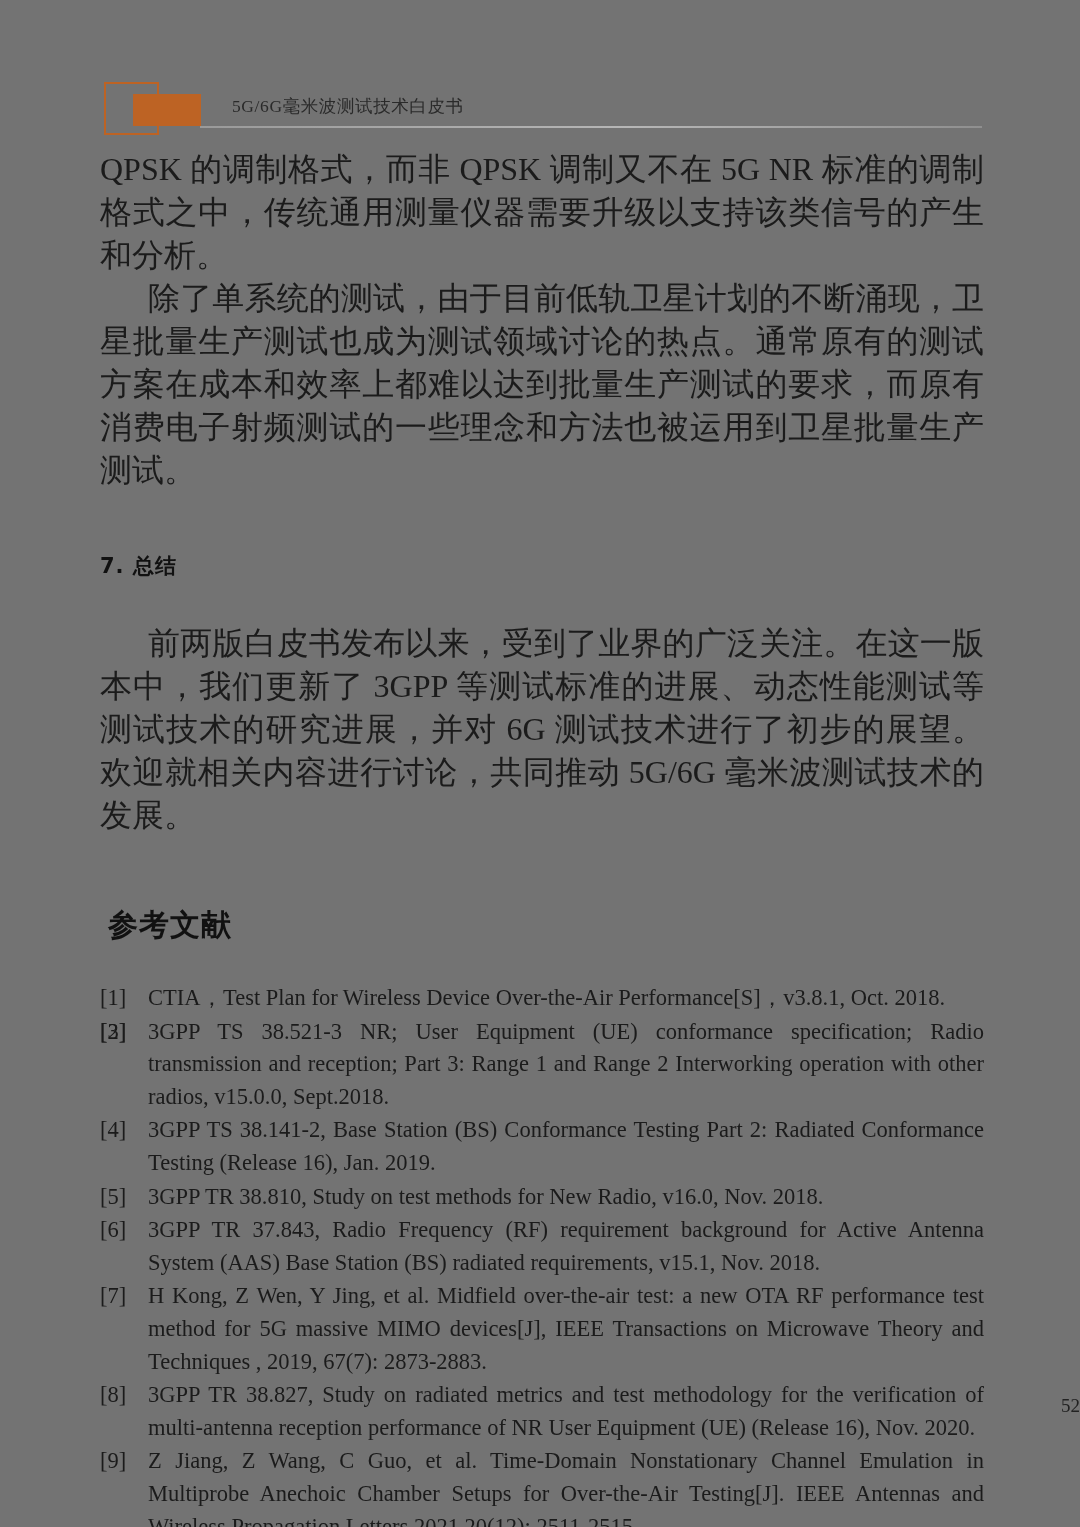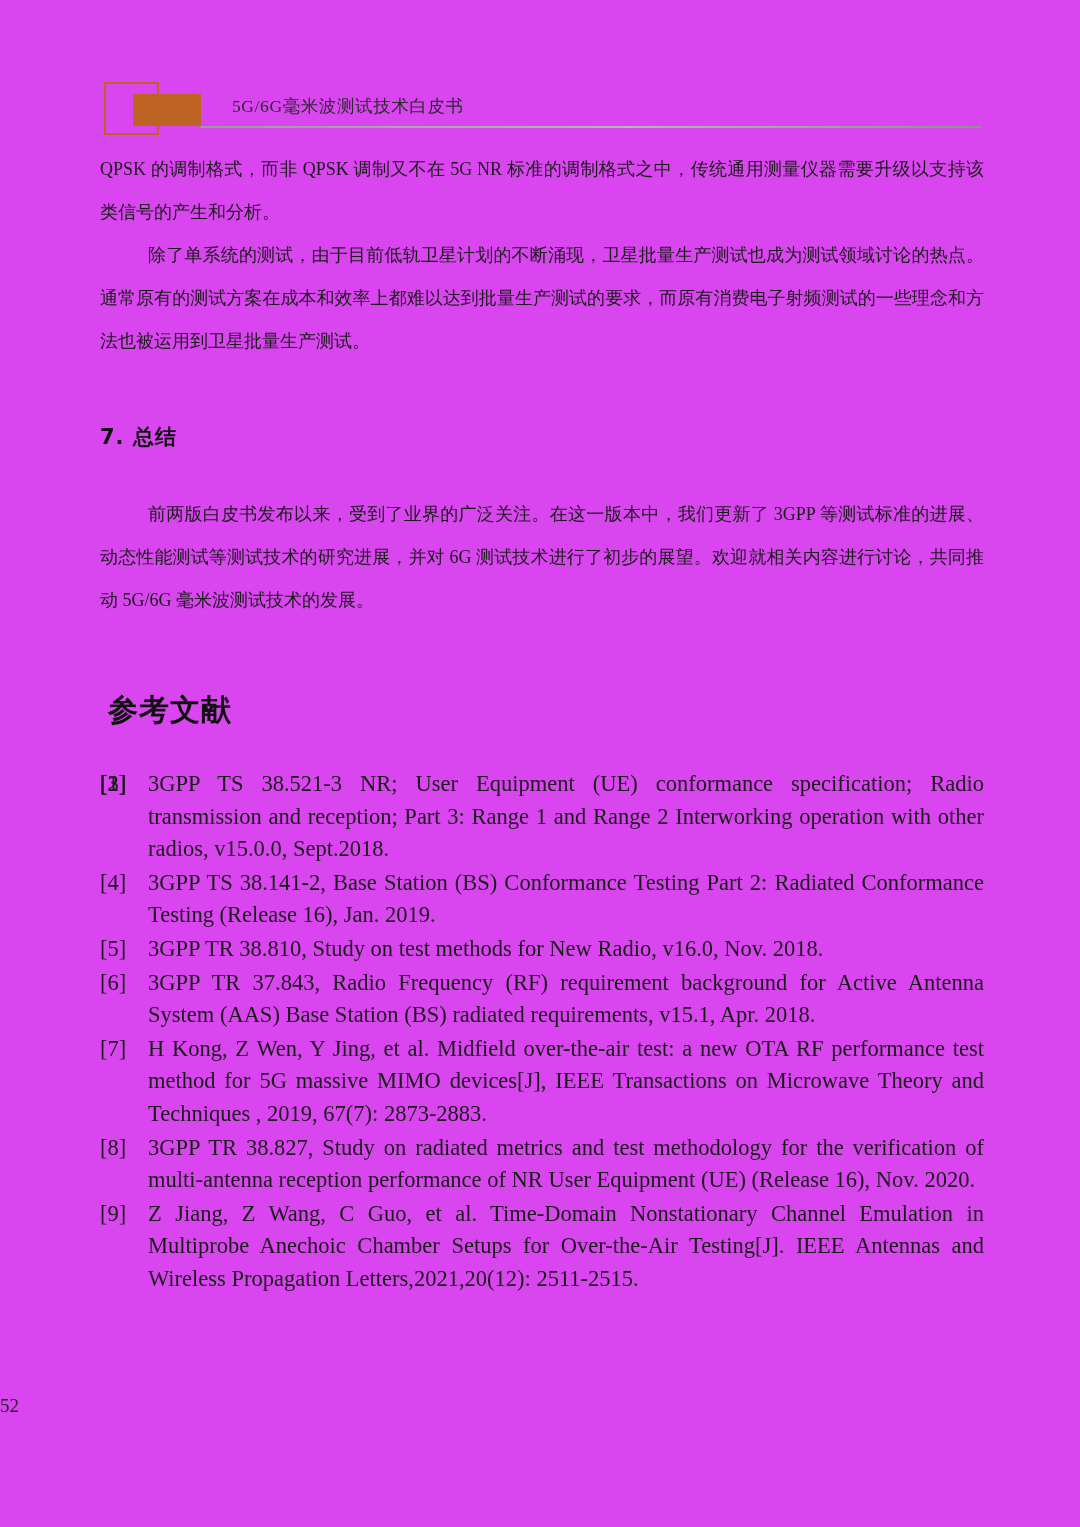--- a/index.html
+++ b/index.html
@@ -12,21 +12,21 @@
     height: 1527px;
     position: relative;
     font-family: "Liberation Serif", "DejaVu Serif", serif;
     color: #1a1a1a;
     overflow: hidden;
   }
 
   .page {
     position: absolute;
     inset: 0;
-    background: #d946ef;
+    background: #737373;
   }
 
   
   .header {
     position: absolute;
     left: 0;
     top: 0;
     width: 1080px;
     height: 140px;
   }
@@ -77,21 +77,21 @@
   
   .content {
     position: absolute;
     left: 100px;
     top: 148px;
     width: 884px;
   }
 
   p.body-para {
     margin: 0;
-    font-size: 18px;
+    font-size: 32px;
     line-height: 43px;
     text-align: justify;
     text-justify: inter-ideograph;
     color: #1b1b1b;
     font-family: "Liberation Serif", "DejaVu Serif", serif;
   }
   p.indent {
     text-indent: 48px;
   }
 
@@ -139,21 +139,21 @@
     text-align: left;
     font-family: "Liberation Serif", "DejaVu Serif", serif;
   }
 
   
   .footer {
     position: absolute;
     left: 0;
     top: 1395px;
     width: 1080px;
-    text-align: left;
+    text-align: right;
   }
   .page-number {
     font-size: 19px;
     color: #222222;
     font-family: "Liberation Serif", "DejaVu Serif", serif;
   }
 </style>
 </head>
 <body>
 
@@ -183,36 +183,36 @@
     <p class="body-para indent">前两版白皮书发布以来，受到了业界的广泛关注。在这一版本中，我们更新了 3GPP 等测试标准的进展、动态性能测试等测试技术的研究进展，并对 6G 测试技术进行了初步的展望。欢迎就相关内容进行讨论，共同推动 5G/6G 毫米波测试技术的发展。</p>
 
     <div class="spacer-lg"></div>
 
     <h2 class="ref-heading">参考文献</h2>
 
     <div class="spacer-sm"></div>
 
     <ul class="ref-list">
       <li>
-        <span class="ref-num">[1]</span>
+        <span class="ref-num">[1]</span><span>CTIA，Test Plan for Wireless Device Over-the-Air Performance[S]，v3.8.1, Oct. 2018.</span>
       </li>
       <li>
         <span class="ref-num">[2]</span>
       </li>
       <li>
         <span class="ref-num">[3]</span><span>3GPP TS 38.521-3 NR; User Equipment (UE) conformance specification; Radio transmission and reception; Part 3: Range 1 and Range 2 Interworking operation with other radios, v15.0.0, Sept.2018.</span>
       </li>
       <li>
         <span class="ref-num">[4]</span><span>3GPP TS 38.141-2, Base Station (BS) Conformance Testing Part 2: Radiated Conformance Testing (Release 16), Jan. 2019.</span>
       </li>
       <li>
         <span class="ref-num">[5]</span><span>3GPP TR 38.810, Study on test methods for New Radio, v16.0, Nov. 2018.</span>
       </li>
       <li>
-        <span class="ref-num">[6]</span><span>3GPP TR 37.843, Radio Frequency (RF) requirement background for Active Antenna System (AAS) Base Station (BS) radiated requirements, v15.1, Apr. 2018.</span>
+        <span class="ref-num">[6]</span><span>3GPP TR 37.843, Radio Frequency (RF) requirement background for Active Antenna System (AAS) Base Station (BS) radiated requirements, v15.1, Nov. 2018.</span>
       </li>
       <li>
         <span class="ref-num">[7]</span><span>H Kong, Z Wen, Y Jing, et al. Midfield over-the-air test: a new OTA RF performance test method for 5G massive MIMO devices[J], IEEE Transactions on Microwave Theory and Techniques , 2019, 67(7): 2873-2883.</span>
       </li>
       <li>
         <span class="ref-num">[8]</span><span>3GPP TR 38.827, Study on radiated metrics and test methodology for the verification of multi-antenna reception performance of NR User Equipment (UE) (Release 16), Nov. 2020.</span>
       </li>
       <li>
         <span class="ref-num">[9]</span><span>Z Jiang, Z Wang, C Guo, et al. Time-Domain Nonstationary Channel Emulation in Multiprobe Anechoic Chamber Setups for Over-the-Air Testing[J]. IEEE Antennas and Wireless Propagation Letters,2021,20(12): 2511-2515.</span>
       </li>

